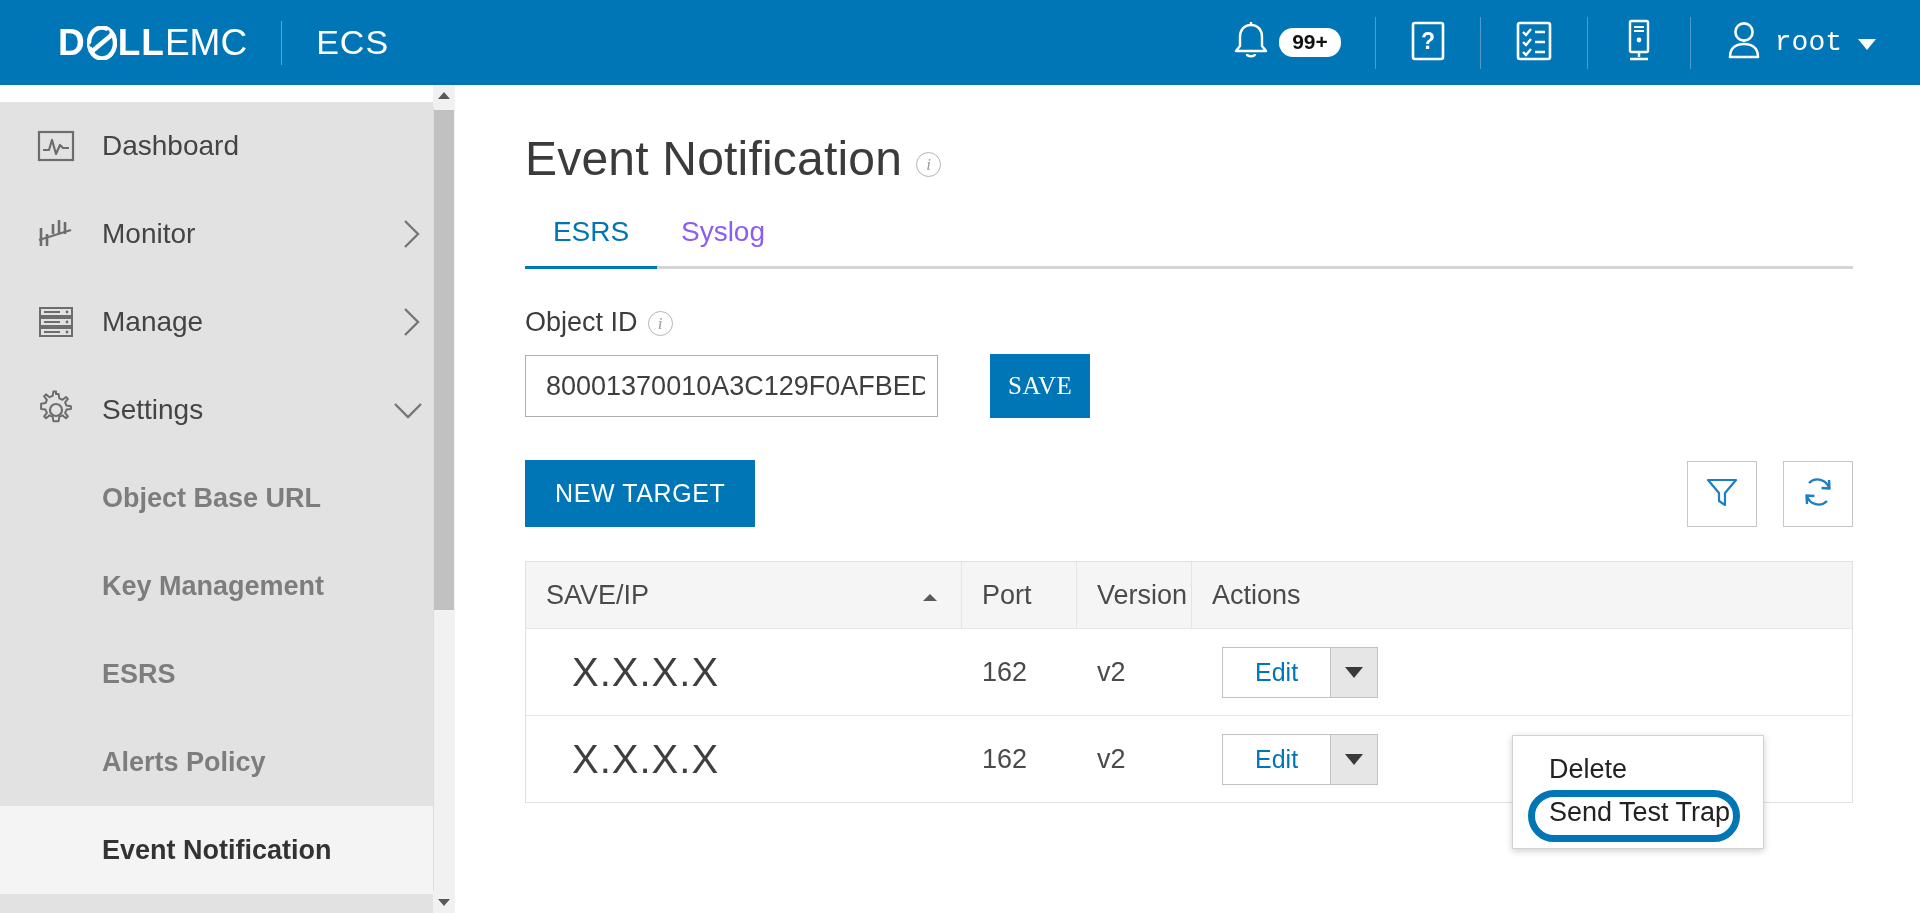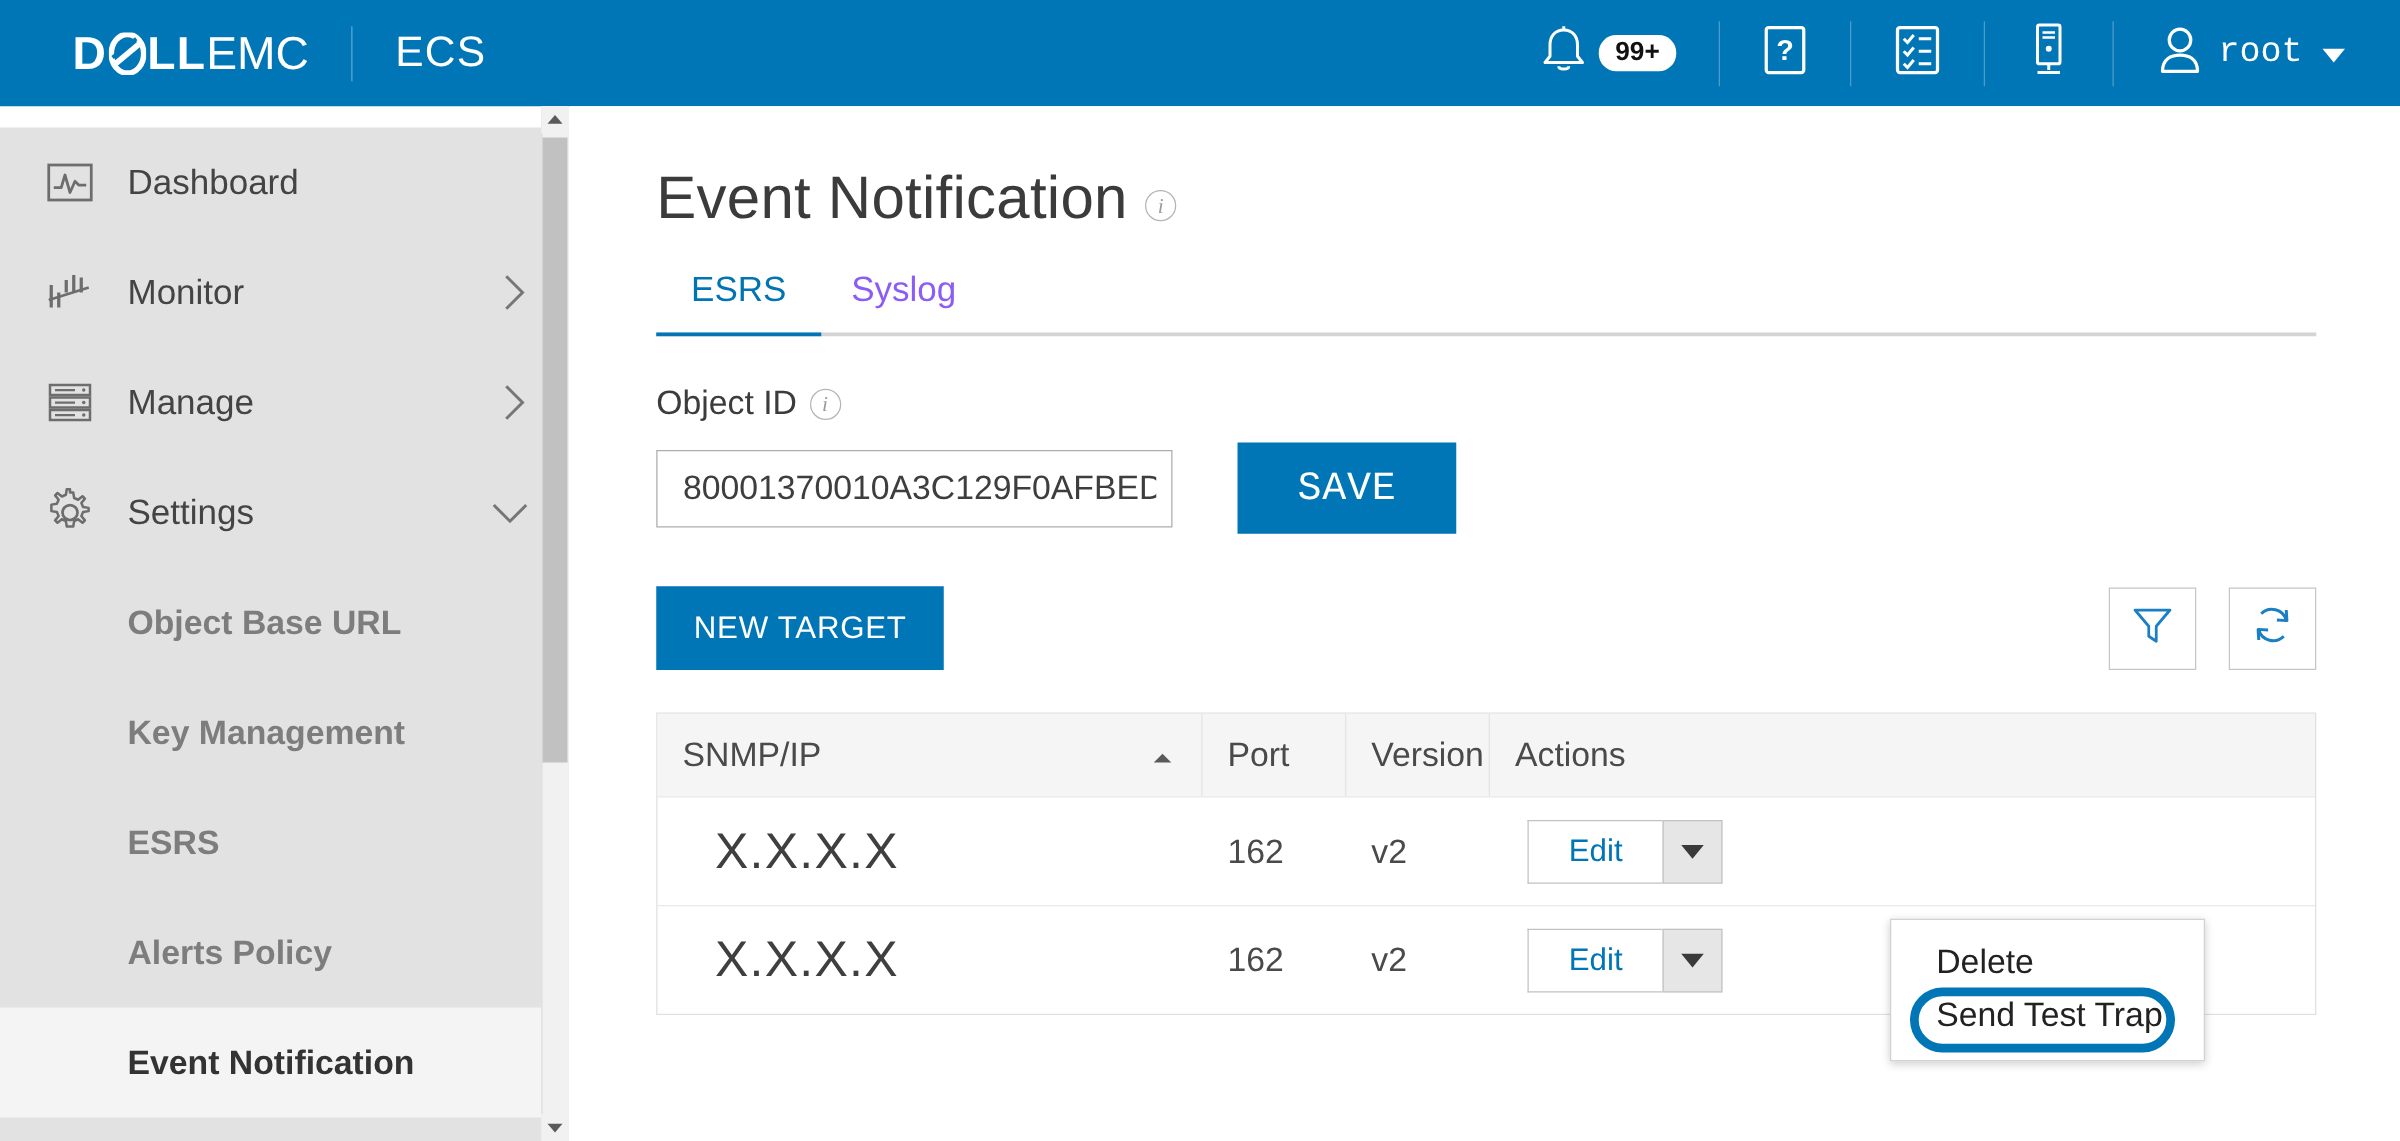--- a/index.html
+++ b/index.html
@@ -140,23 +140,23 @@
   .engine-row { display: flex; align-items: center; gap: 52px; margin-top: 16px; }
   .engine-input {
     width: 413px; height: 62px;
     border: 1px solid #adadad; background: #fff;
     font-size: 27px; color: #3e3e3e;
     padding: 0 12px 0 20px;
     font-family: "Liberation Sans", sans-serif;
   }
   .btn-primary {
     background: #0076b6; color: #ffffff; border: none;
-    font-size: 32px; letter-spacing: 0.6px;
-    padding: 18px 48px; cursor: pointer;
-    font-family: Liberation Mono, monospace;
+    font-size: 25px; letter-spacing: 0.6px;
+    padding: 18px 18px; cursor: pointer;
+    font-family: Liberation Serif, serif;
   }
 
   .toolbar-row {
     display: flex; align-items: center; margin-top: 42px; width: 1328px;
   }
   .btn-newtarget {
     background: #0076b6; color: #ffffff; border: none;
     font-size: 25px; letter-spacing: 0.6px; padding: 19px 30px;
     cursor: pointer; font-family: "Liberation Sans", sans-serif;
   }
@@ -445,21 +445,21 @@
               <path d="M6 29 L5.5 20.5 L13.5 21" fill="none" stroke="#1b7fc4" stroke-width="2.4" stroke-linejoin="round"></path>
             </svg>
           </span>
         </div>
       </div>
     </div>
 
     <div class="table">
       <div class="thead-row">
         <div class="th col-fqdn">
-          <span>SNMP/IP</span>
+          <span>SAVE/IP</span>
           <span class="th-sort">
             <svg width="18" height="12" viewBox="0 0 18 12">
                 <path d="M2 9 L9 2 L16 9 Z" fill="#5a5a5a"></path>
               </svg>
           </span>
         </div>
         <div class="th col-port">
           <span>Port</span>
         </div>
         <div class="th col-version">

